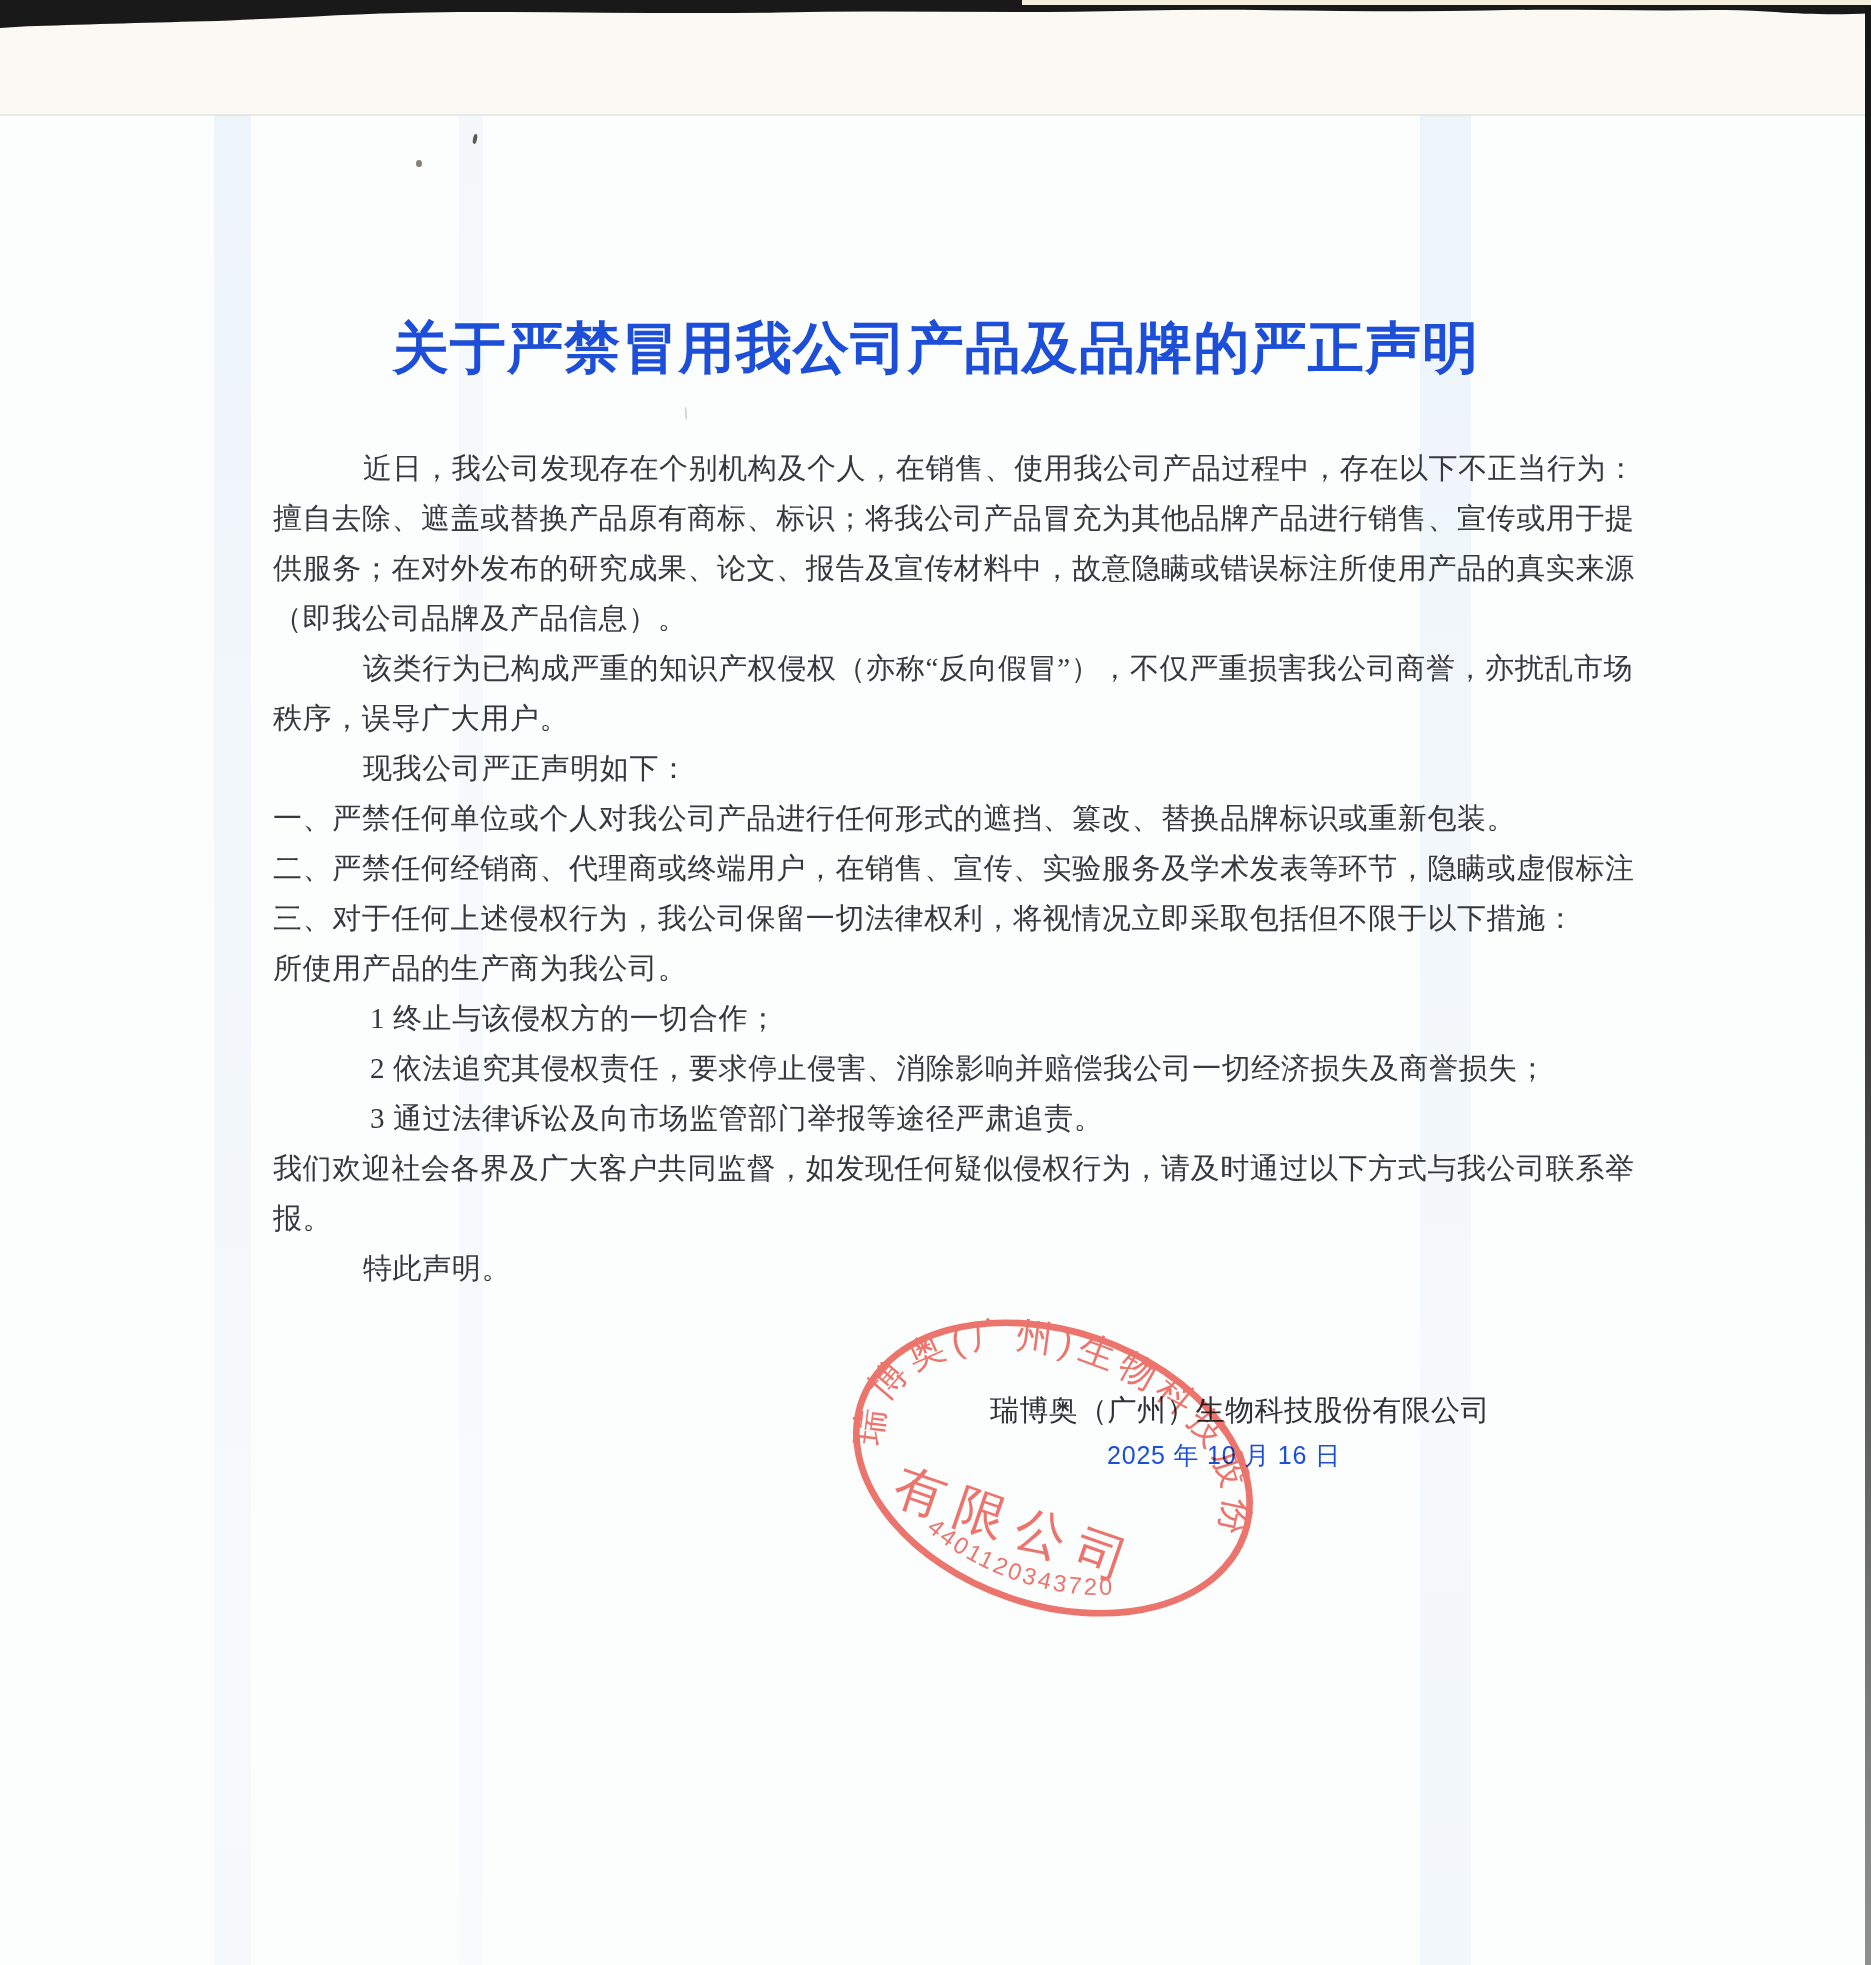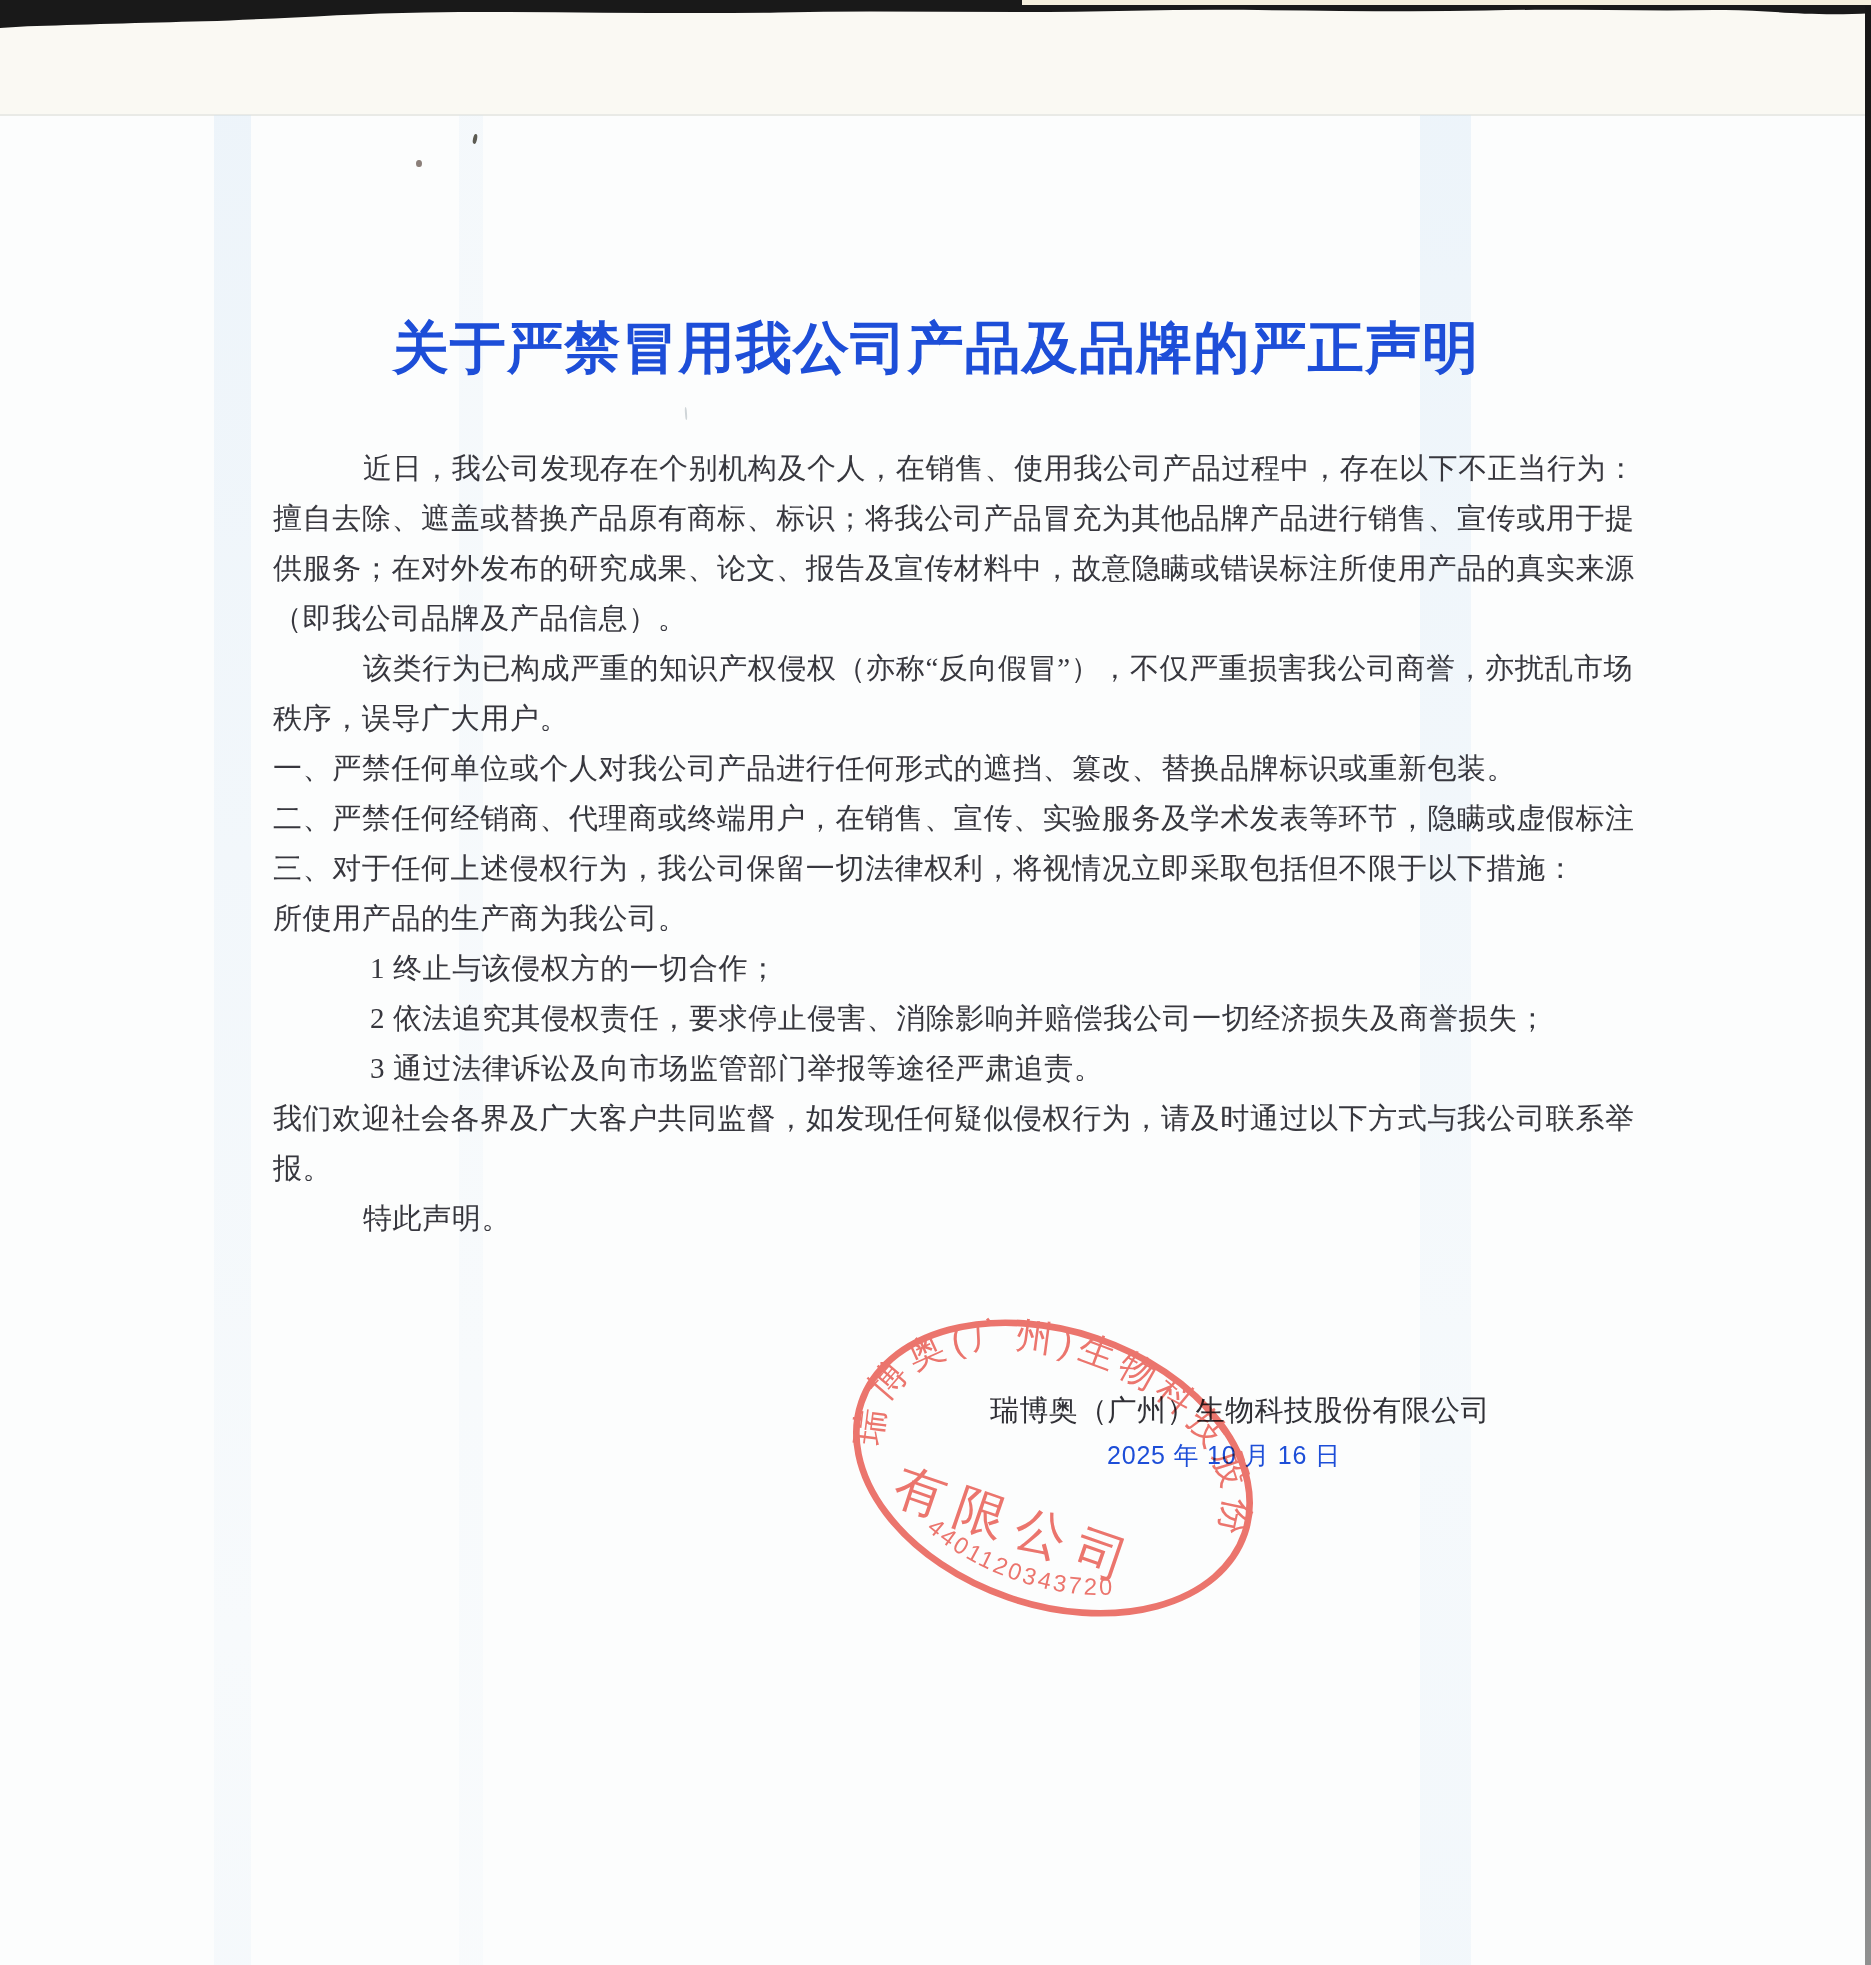--- a/index.html
+++ b/index.html
@@ -87,20 +87,21 @@
 
   <div class="title">关于严禁冒用我公司产品及品牌的严正声明</div>
 
   <div class="body-text">
     <div class="line indent-para">近日，我公司发现存在个别机构及个人，在销售、使用我公司产品过程中，存在以下不正当行为：</div>
     <div class="line">擅自去除、遮盖或替换产品原有商标、标识；将我公司产品冒充为其他品牌产品进行销售、宣传或用于提</div>
     <div class="line">供服务；在对外发布的研究成果、论文、报告及宣传材料中，故意隐瞒或错误标注所使用产品的真实来源</div>
     <div class="line">（即我公司品牌及产品信息）。</div>
     <div class="line indent-para">该类行为已构成严重的知识产权侵权（亦称“反向假冒”），不仅严重损害我公司商誉，亦扰乱市场</div>
     <div class="line">秩序，误导广大用户。</div>
+    <div class="line indent-para">现我公司严正声明如下：</div>
     <div class="line">一、严禁任何单位或个人对我公司产品进行任何形式的遮挡、篡改、替换品牌标识或重新包装。</div>
     <div class="line">二、严禁任何经销商、代理商或终端用户，在销售、宣传、实验服务及学术发表等环节，隐瞒或虚假标注</div>
     <div class="line">三、对于任何上述侵权行为，我公司保留一切法律权利，将视情况立即采取包括但不限于以下措施：</div>
     <div class="line">所使用产品的生产商为我公司。</div>
     <div class="line indent-item">1  终止与该侵权方的一切合作；</div>
     <div class="line indent-item">2  依法追究其侵权责任，要求停止侵害、消除影响并赔偿我公司一切经济损失及商誉损失；</div>
     <div class="line indent-item">3  通过法律诉讼及向市场监管部门举报等途径严肃追责。</div>
     <div class="line">我们欢迎社会各界及广大客户共同监督，如发现任何疑似侵权行为，请及时通过以下方式与我公司联系举</div>
     <div class="line">报。</div>
     <div class="line indent-para">特此声明。</div>

